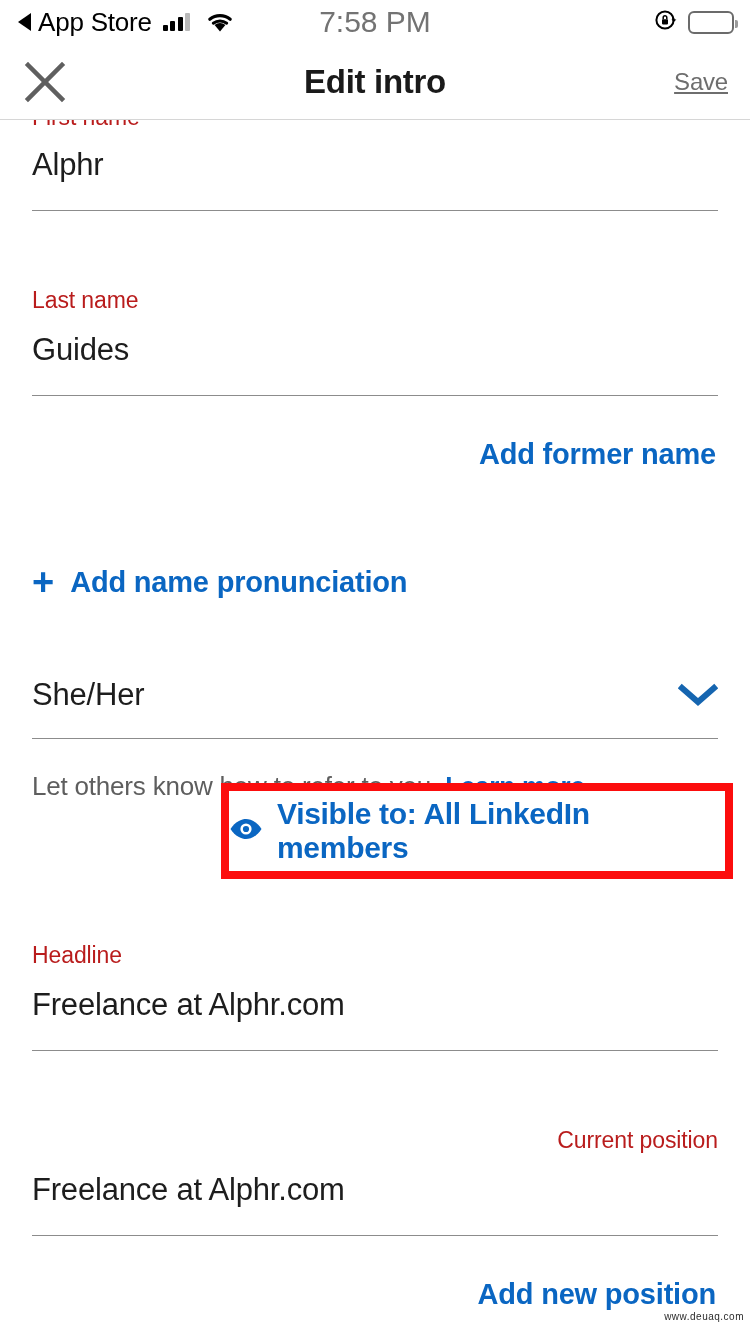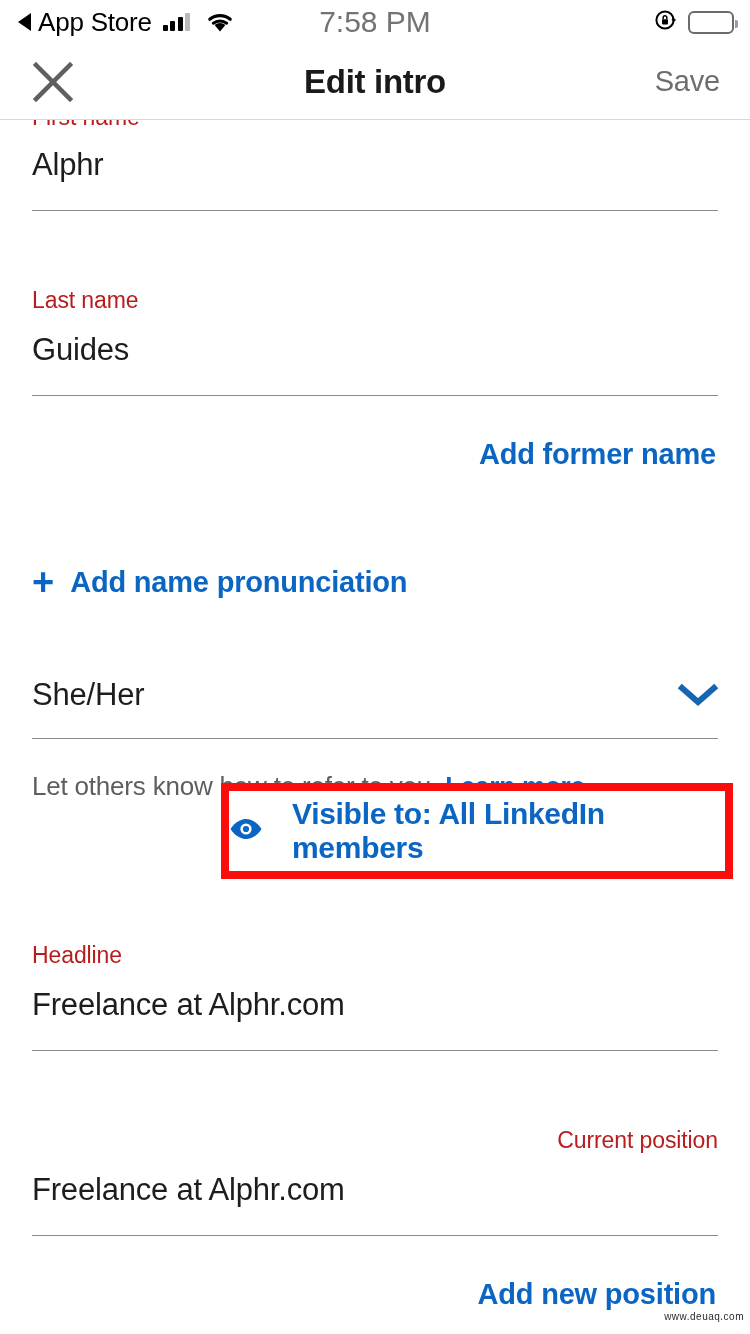--- a/index.html
+++ b/index.html
@@ -92,43 +92,44 @@
     width: 100%; height: 100%;
     background: #000;
     border-radius: 3px;
   }
 
   
   .nav-bar {
     height: 76px;
     display: flex;
     align-items: center;
-    padding: 0 30px;
+    padding: 0 22px;
     box-sizing: border-box;
     border-bottom: 1px solid #d6d6d6;
     position: relative;
     background: #ffffff;
   }
   .nav-close { cursor: pointer; display: flex; align-items: center; }
   .nav-title {
     position: absolute;
     left: 0; right: 0;
     text-align: center;
     font-size: 33px;
     font-weight: bold;
     color: #1a1a1a;
     letter-spacing: -0.3px;
     pointer-events: none;
   }
   .nav-save {
     margin-left: auto;
-    font-size: 29px;
+    font-size: 24px;
     color: #6e6e6e;
     cursor: pointer;
     letter-spacing: -0.2px;
+    text-decoration: underline;
   }
 
   
   .form-scroll {
     position: relative;
     height: calc(1334px - 44px - 76px);
     overflow: hidden;
     background: #ffffff;
   }
   .field {
@@ -206,21 +207,21 @@
     border: 8px solid #fc0d0d;
     box-sizing: border-box;
     background: #ffffff;
     display: flex;
     align-items: center;
     justify-content: center;
   }
   .visibility-inner {
     display: flex;
     align-items: center;
-    gap: 29px;
+    gap: 14px;
     cursor: pointer;
   }
   .visibility-label {
     color: #0a66c2;
     font-size: 30px;
     font-weight: bold;
     letter-spacing: -0.3px;
   }
 
   

